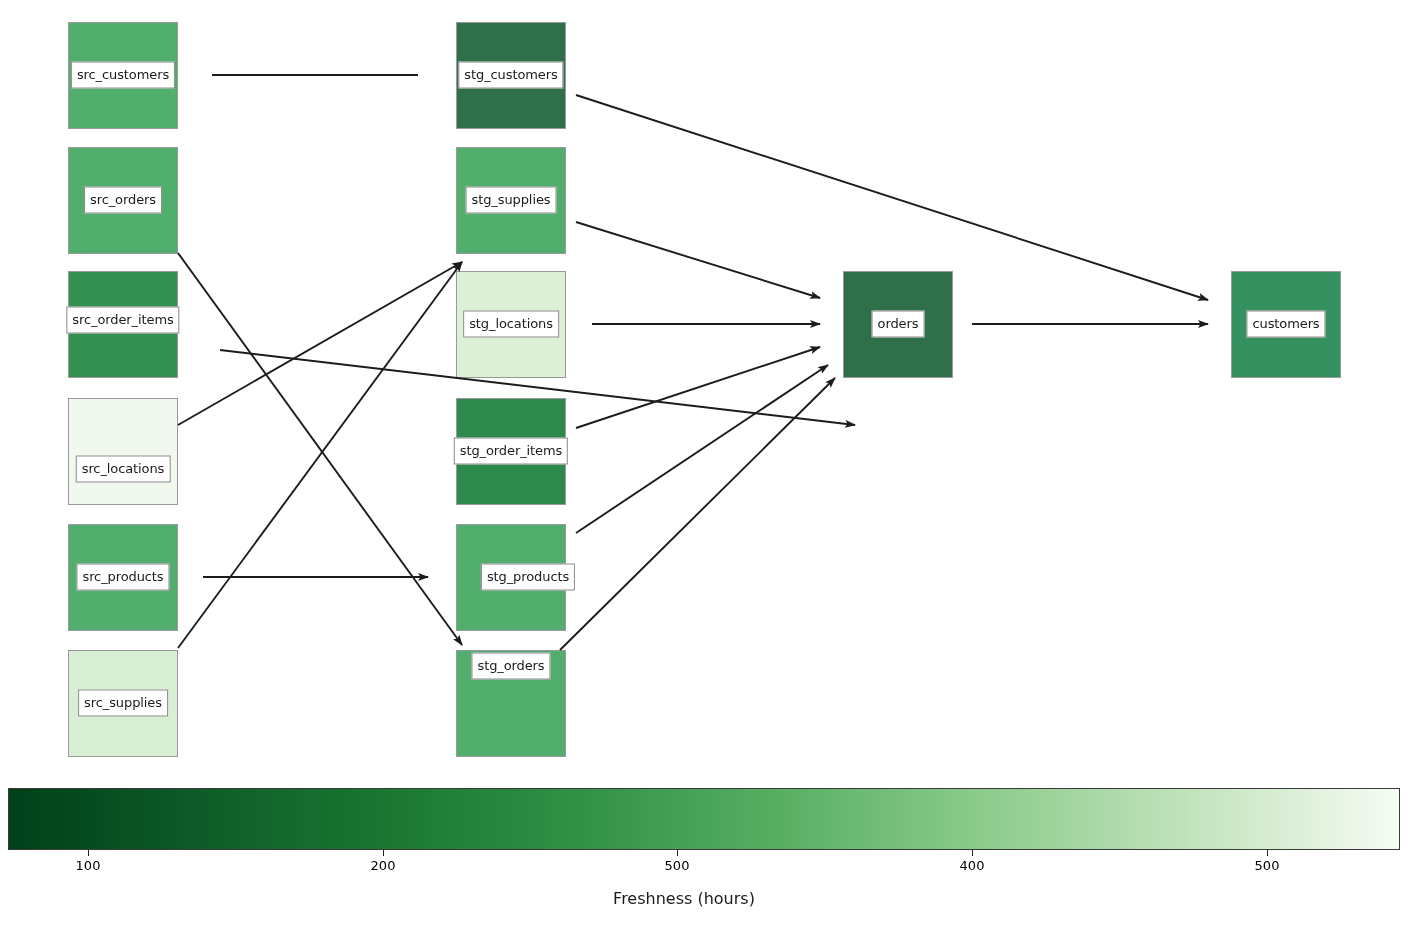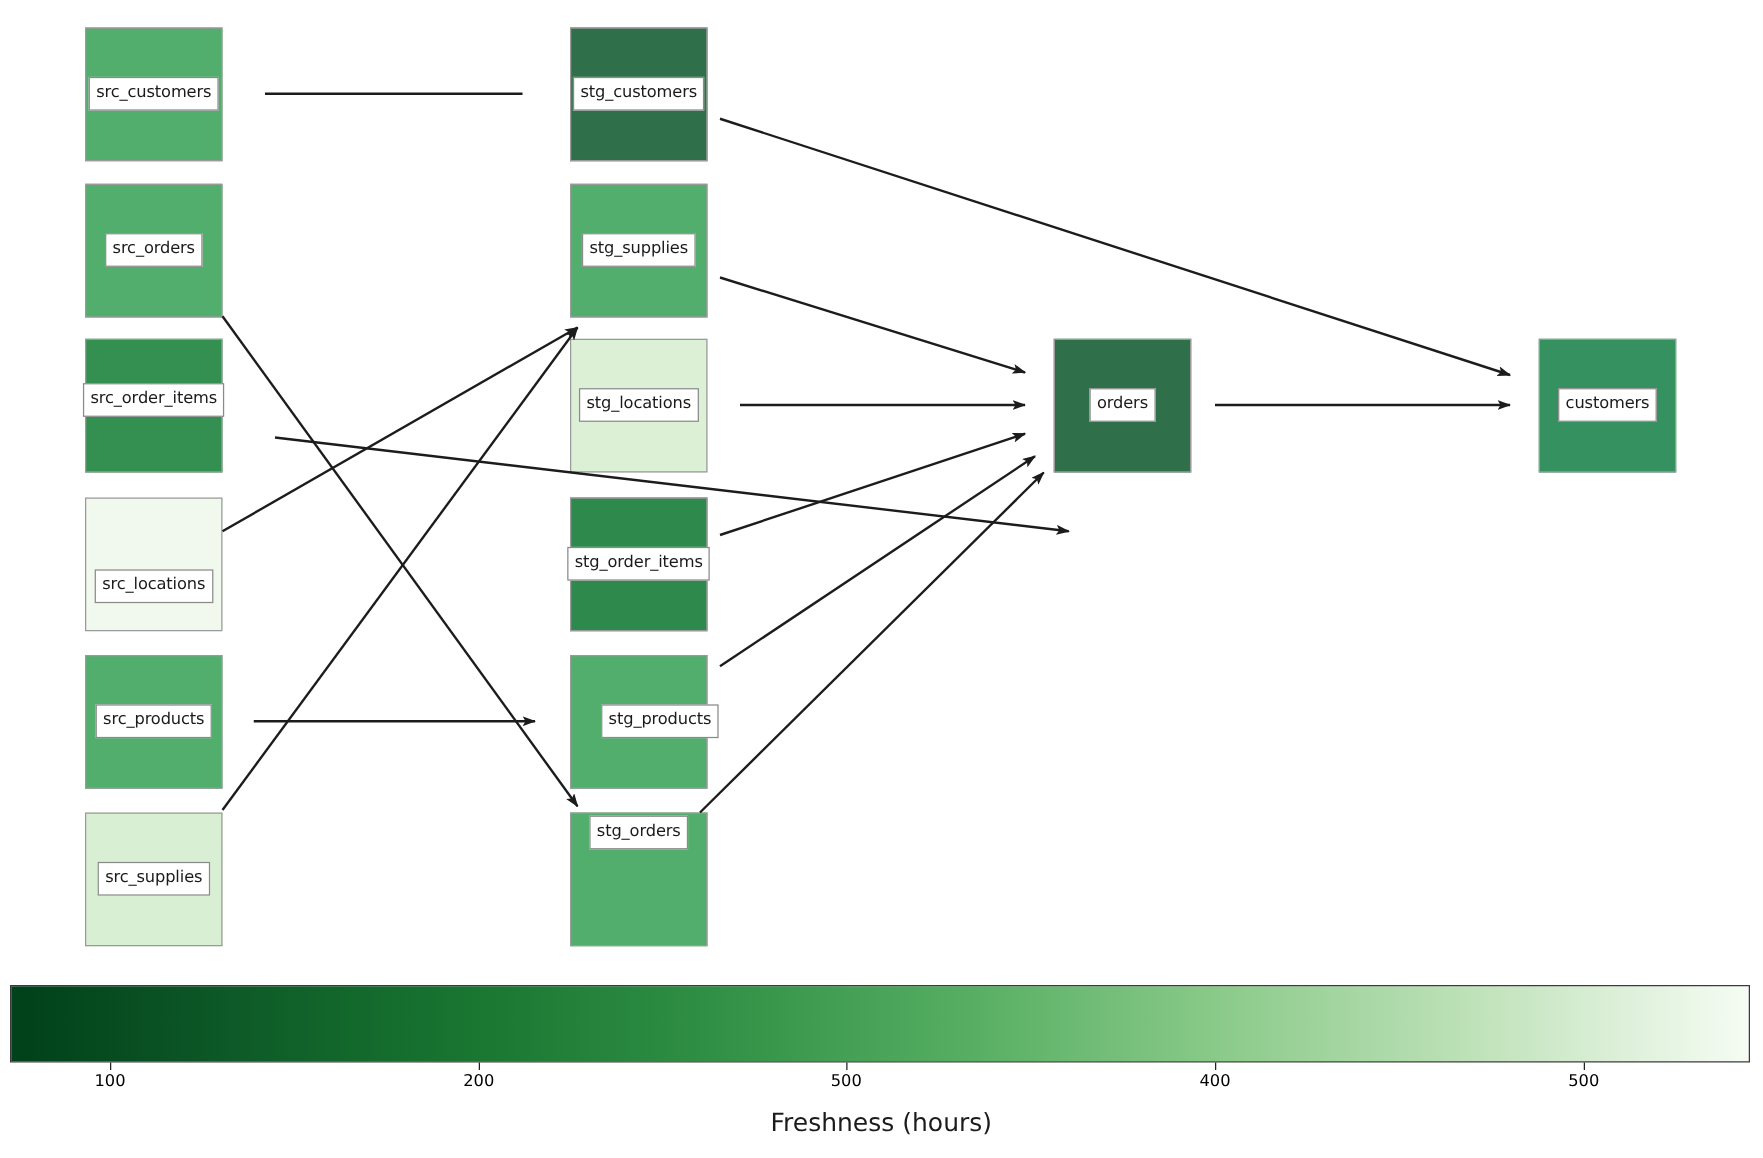--- a/index.html
+++ b/index.html
@@ -69,25 +69,25 @@
     position: absolute;
     top: 70px;
     transform: translateX(-50%);
     font-family: "DejaVu Sans", sans-serif;
     font-size: 13px;
     color: #000000;
     white-space: nowrap;
   }
   #cb-axis-label {
     position: absolute;
-    left: 705px;
+    left: 684px;
     top: 898px;
     transform: translate(-50%, -50%);
     font-family: "DejaVu Sans", sans-serif;
-    font-size: 20px;
+    font-size: 16px;
     color: #1b1b1b;
     white-space: nowrap;
   }
 </style>
 </head>
 <body>
 
 <div id="canvas">
 
   <div id="node-boxes">

